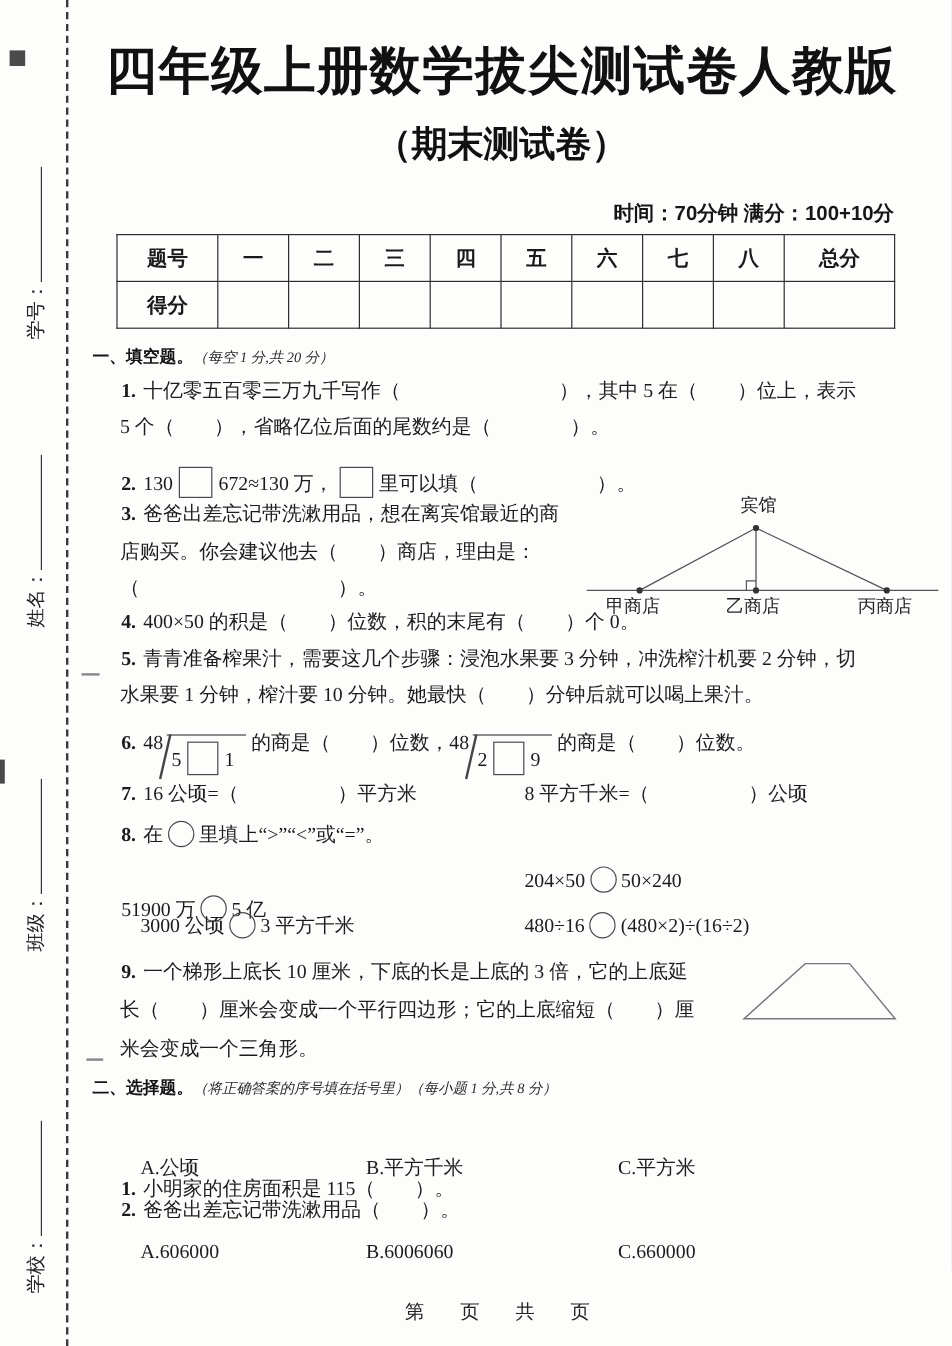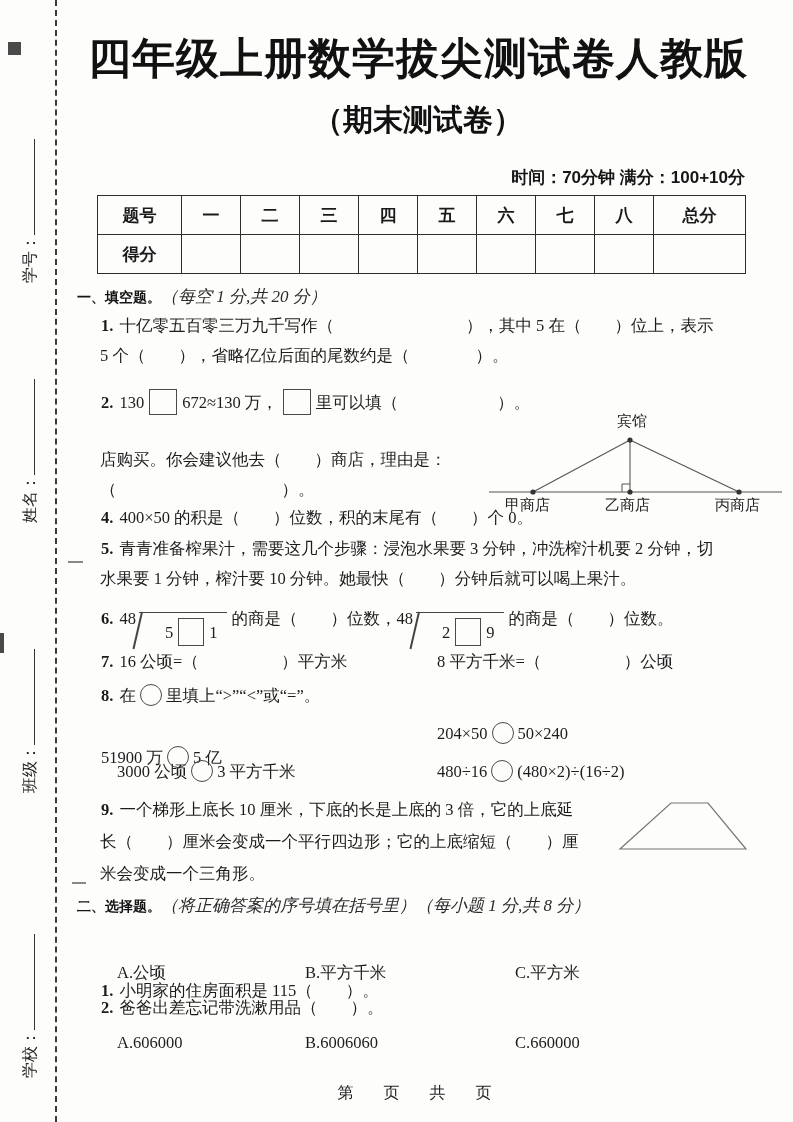--- a/index.html
+++ b/index.html
@@ -19,25 +19,25 @@
   .meta{position:absolute;top:166px;right:48px;font-size:17px;font-weight:700;
         font-family:"Liberation Sans","DejaVu Sans",sans-serif;color:#161616;}
   
   table.score{position:absolute;left:97px;top:195px;border-collapse:collapse;table-layout:fixed;}
   table.score td{border:1.8px solid #2e2e2e;text-align:center;font-size:17px;font-weight:600;
                  height:38px;padding:0;color:#1a1a1a;}
   
   .line{position:absolute;font-size:16.5px;line-height:22px;white-space:nowrap;color:#1c1c1c;}
   .qnum{font-weight:700;margin-right:6px;}
   .sec{font-size:14px;font-weight:700;font-family:"Liberation Sans","DejaVu Sans",sans-serif;color:#141414;}
-  .note{font-size:17px;font-weight:400;font-style:italic;font-family:"Liberation Serif",serif;color:#2a2a2a;}
+  .note{font-size:12px;font-weight:400;font-style:italic;font-family:"Liberation Serif",serif;color:#2a2a2a;}
   .sq{display:inline-block;width:26px;height:24px;border:1.3px solid #4a4a4a;vertical-align:-7px;margin:0 5px;background:#fdfdfc;}
   .circ{display:inline-block;width:20px;height:20px;border:1.4px solid #4a4a4a;border-radius:50%;vertical-align:-5px;margin:0 4px;}
   .divwrap{display:inline-block;position:relative;border-top:1.5px solid #444;
-           padding:5px 10px 0 26px;margin:0 4px 12px 3px;vertical-align:-14px;}
+           padding:5px 10px 0 4px;margin:0 4px 12px 3px;vertical-align:-14px;}
   .divwrap::before{content:'';position:absolute;left:2px;top:-1px;height:38px;width:1.5px;
                    background:#444;transform:rotate(13deg);transform-origin:top center;}
   .divwrap .sq{width:24px;height:26px;vertical-align:-8px;}
   svg text{font-family:"Liberation Serif","DejaVu Serif",serif;}
   .footer{position:absolute;left:88px;top:1083px;width:660px;text-align:center;font-size:16px;
           letter-spacing:7px;color:#222;}
 </style>
 </head>
 <body>
 
@@ -115,20 +115,23 @@
     <span class="qnum">1.</span><span>十亿零五百零三万九千写作（　　　　　　　　），其中 5 在（　　）位上，表示</span>
   </div>
   <div class="line" style="left:100px;top:345px;">
     <span>5 个（　　），省略亿位后面的尾数约是（　　　　）。</span>
   </div>
 
   <div class="line" style="left:101px;top:376px;margin-top:13px;">
     <span class="qnum">2.</span><span>130</span><span class="sq"></span><span>672≈130 万，</span><span class="sq"></span><span>里可以填（　　　　　　）。</span>
   </div>
 
+  <div class="line" style="left:101px;top:417px;">
+    <span class="qnum">3.</span><span>爸爸出差忘记带洗漱用品，想在离宾馆最近的商</span>
+  </div>
   <div class="line" style="left:100px;top:449px;">
     <span>店购买。你会建议他去（　　）商店，理由是：</span>
   </div>
   <div class="line" style="left:100px;top:479px;">
     <span>（　　　　　　　　　　）。</span>
   </div>
 
   <svg style="position:absolute;left:487px;top:410px;" width="298" height="104" viewBox="0 0 298 104">
     <text x="130" y="16" font-size="15" fill="#222">宾馆</text>
     <line x1="2" y1="82" x2="295" y2="82" stroke="#555" stroke-width="1.2"></line>

